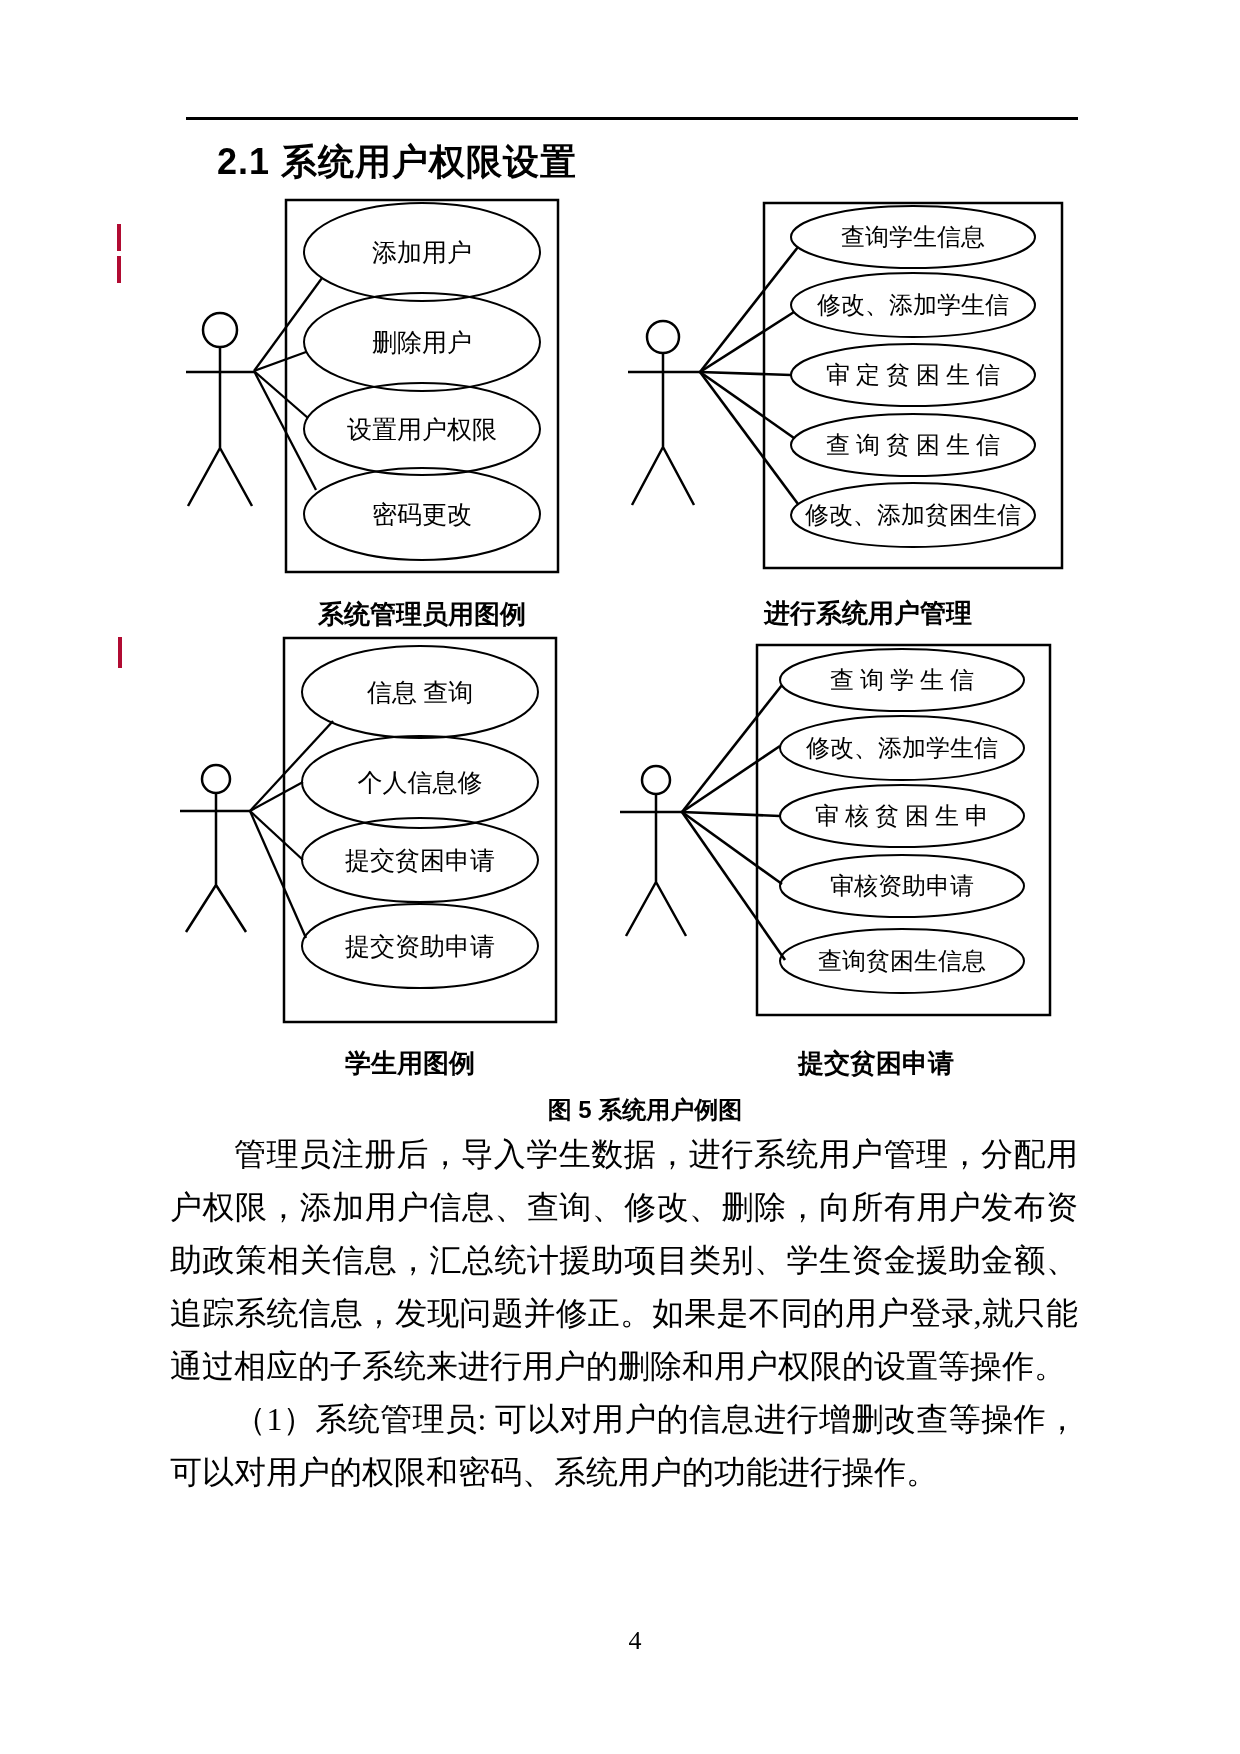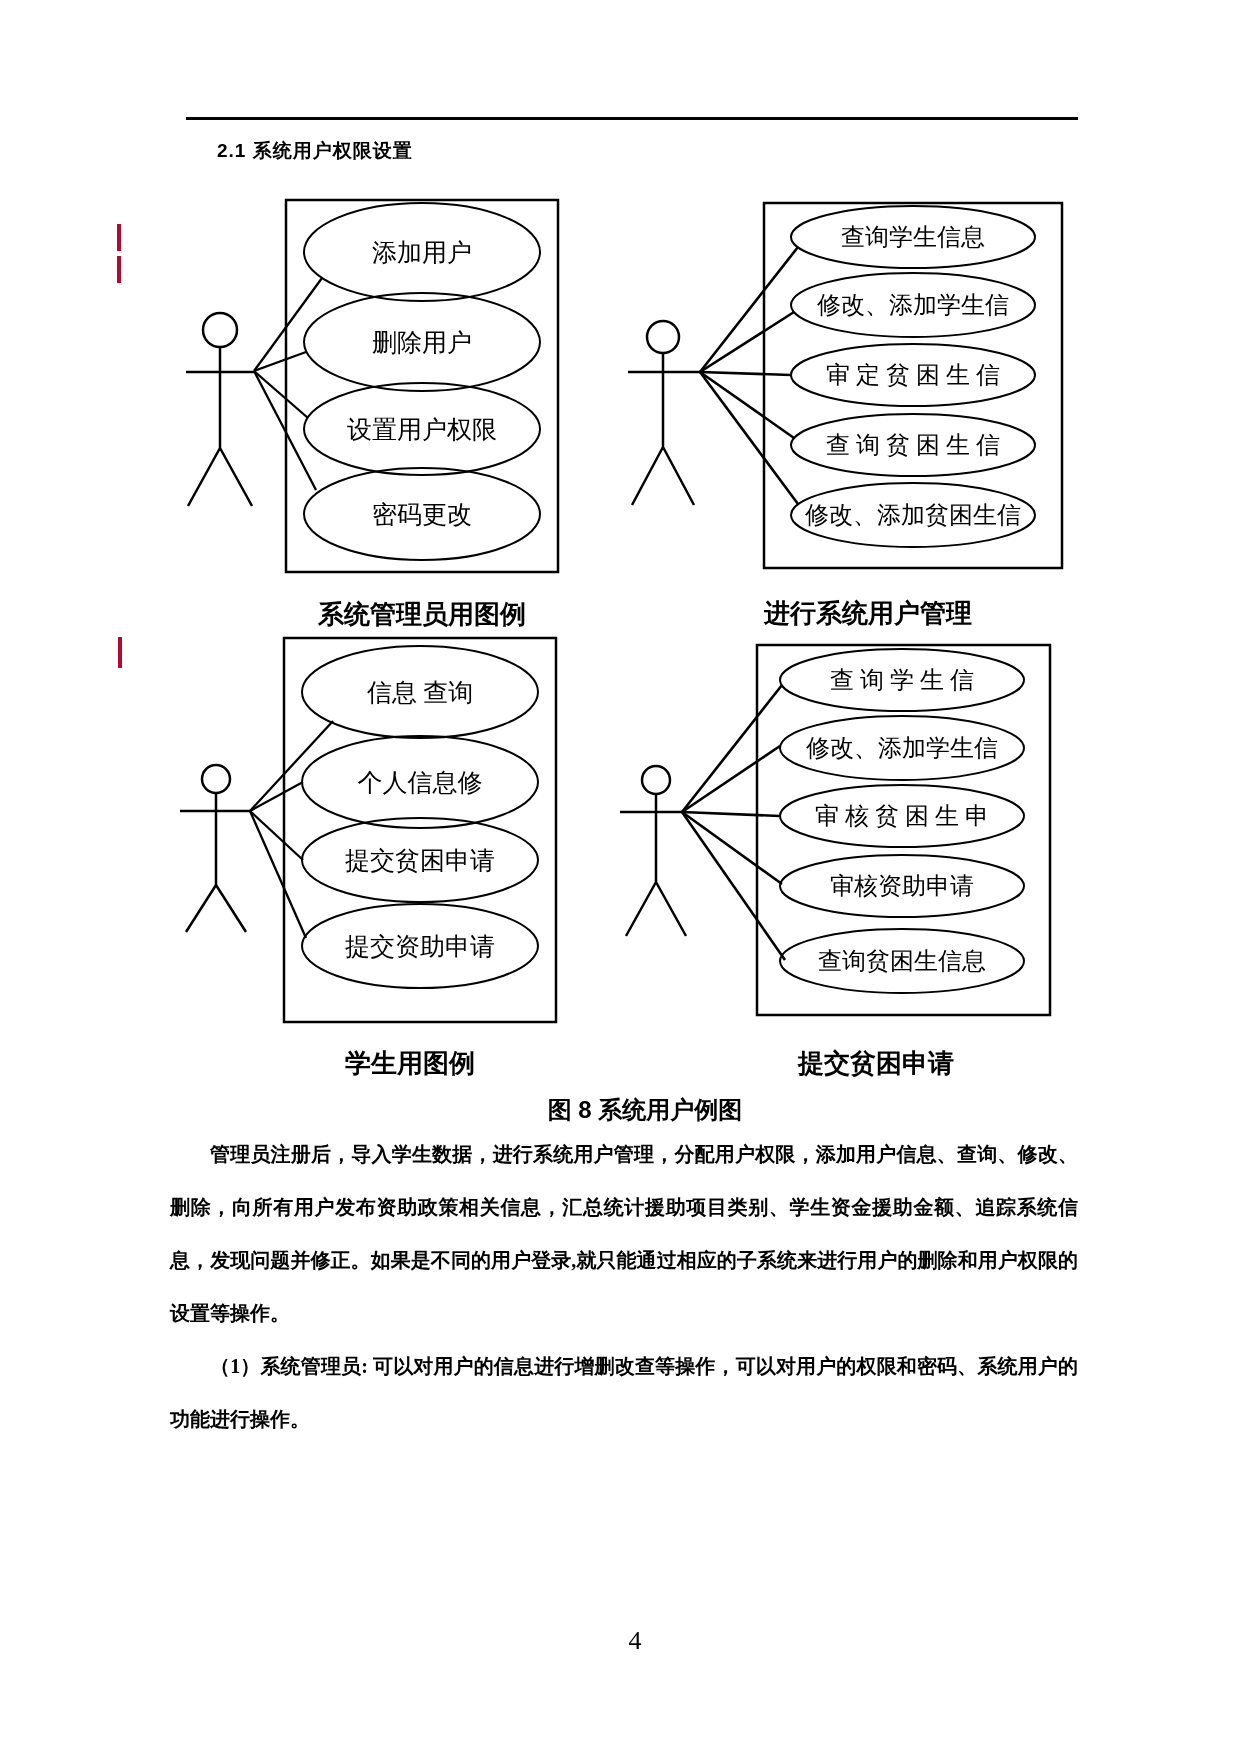--- a/index.html
+++ b/index.html
@@ -12,21 +12,21 @@
     font-family:"Liberation Serif", serif;
     color:#000;
   }
   .top-rule{
     position:absolute;left:186px;top:117px;width:892px;height:3px;
     background:#000;
   }
   .heading{
     position:absolute;left:217px;top:138px;
     font-family:"Liberation Sans", sans-serif;
-    font-weight:800;font-size:19px;letter-spacing:1px;
+    font-weight:800;font-size:36px;letter-spacing:1px;
     white-space:nowrap;
   }
   .margin-mark{
     position:absolute;width:4px;background:#b10b32;
   }
   .mark1{left:117px;top:224px;height:27px;}
   .mark2{left:117px;top:256px;height:27px;}
   .mark3{left:118px;top:637px;height:31px;}
   svg.diagram{position:absolute;overflow:visible;}
   svg.diagram .shape{fill:none;stroke:#000;}
@@ -38,22 +38,22 @@
     position:absolute;width:300px;text-align:center;
     font-size:26px;white-space:nowrap;font-weight:bold;
   }
   .figure-caption{
     position:absolute;left:345px;top:1094px;width:600px;text-align:center;
     font-family:"Liberation Sans", sans-serif;
     font-weight:700;font-size:24px;
   }
   .body-text{
     position:absolute;left:170px;top:1128px;width:908px;
-    font-size:20px;line-height:53px;
-    text-align:justify;text-align-last:left;font-weight:bold;
+    font-size:32px;line-height:53px;
+    text-align:justify;text-align-last:left;
   }
   .para{margin:0;text-indent:2em;}
   .page-number{
     position:absolute;left:335px;top:1626px;width:600px;text-align:center;
     font-size:26px;
   }
 </style>
 </head>
 <body>
 
@@ -158,21 +158,21 @@
     <ellipse class="shape" cx="322" cy="256" rx="122" ry="31" stroke-width="2"></ellipse>
     <ellipse class="shape" cx="322" cy="331" rx="122" ry="32" stroke-width="2"></ellipse>
     <text x="322" y="58" font-size="24">查 询 学 生 信</text>
     <text x="322" y="126" font-size="24">修改、添加学生信</text>
     <text x="322" y="194" font-size="24">审 核 贫 困 生 申</text>
     <text x="322" y="264" font-size="24">审核资助申请</text>
     <text x="322" y="339" font-size="24">查询贫困生信息</text>
   </svg>
   <div class="diagram-caption" style="left:726px;top:1046px;">提交贫困申请</div>
 
-  <div class="figure-caption">图 8 系统用户例图</div>
+  <div class="figure-caption">图 5 系统用户例图</div>
 
   <div class="body-text">
     <p class="para">管理员注册后，导入学生数据，进行系统用户管理，分配用户权限，添加用户信息、查询、修改、删除，向所有用户发布资助政策相关信息，汇总统计援助项目类别、学生资金援助金额、追踪系统信息，发现问题并修正。如果是不同的用户登录,就只能通过相应的子系统来进行用户的删除和用户权限的设置等操作。</p>
     <p class="para">（1）系统管理员: 可以对用户的信息进行增删改查等操作，可以对用户的权限和密码、系统用户的功能进行操作。</p>
   </div>
 
   <div class="page-number">4</div>
 
 </div>
 

